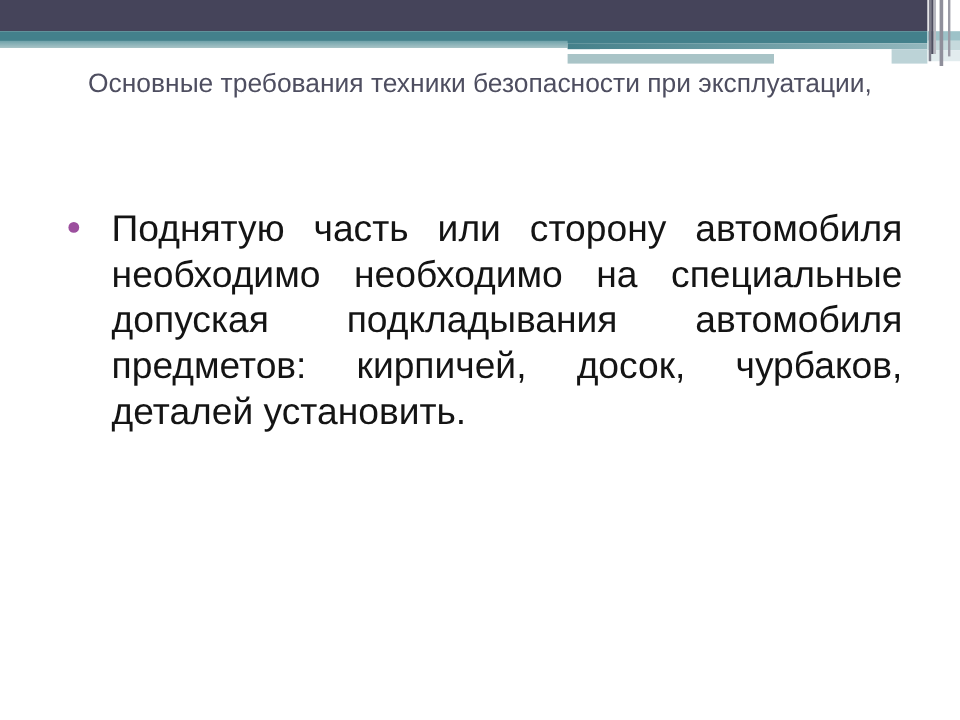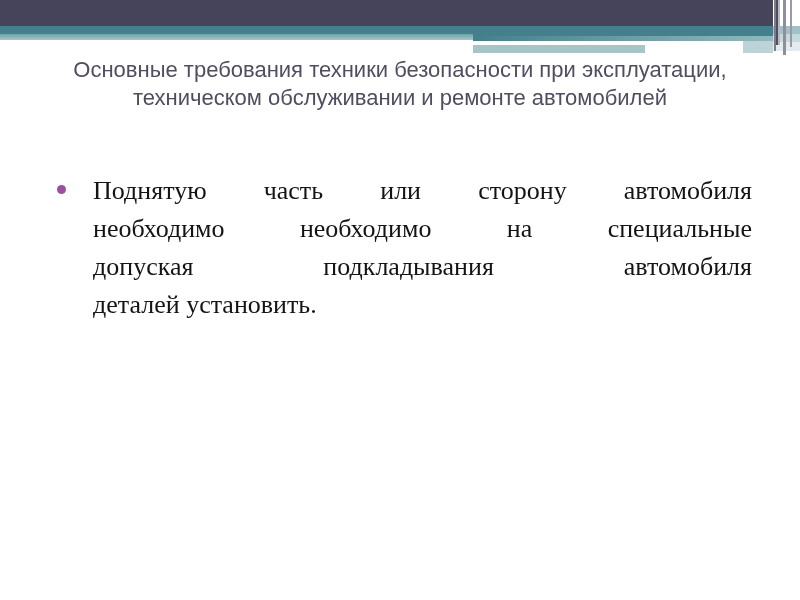--- a/index.html
+++ b/index.html
@@ -68,22 +68,22 @@
     width: 9px;
     height: 9px;
     border-radius: 50%;
     background: var(--bullet, #9C4F9E);
   }
   .text {
     position: absolute;
     left: 93px;
     top: 172px;
     width: 659px;
-    font-family: Liberation Serif, serif;
-    font-size: 26px;
+    font-family: Liberation Sans, sans-serif;
+    font-size: 31px;
     line-height: 38px;
     color: var(--body-text, #141414);
   }
   .ln { text-align: justify; text-align-last: left; white-space: normal; }
   .ln.just { text-align-last: justify; }
 </style>
 </head>
 <body>
 
 <div class="slide">
@@ -103,25 +103,25 @@
       <span class="c-s1"></span>
       <span class="c-s2"></span>
       <span class="c-s3"></span>
       <span class="c-s4"></span>
       <span class="c-s5"></span>
     </div>
   </div>
 
   <h1 class="title">
     <span class="t-line">Основные требования техники безопасности при эксплуатации,</span>
-    <span class="t-line">техническом обслуживании и ремонте автомобилей</span>
   </h1>
 
   <span class="bullet"></span>
 
   <div class="text">
     <div class="ln just">Поднятую часть или сторону автомобиля</div>
     <div class="ln just">необходимо необходимо на специальные</div>
     <div class="ln just">допуская подкладывания автомобиля</div>
+    <div class="ln just">предметов: кирпичей, досок, чурбаков,</div>
     <div class="ln">деталей установить.</div>
   </div>
 
 </div>
 
 </body></html>

